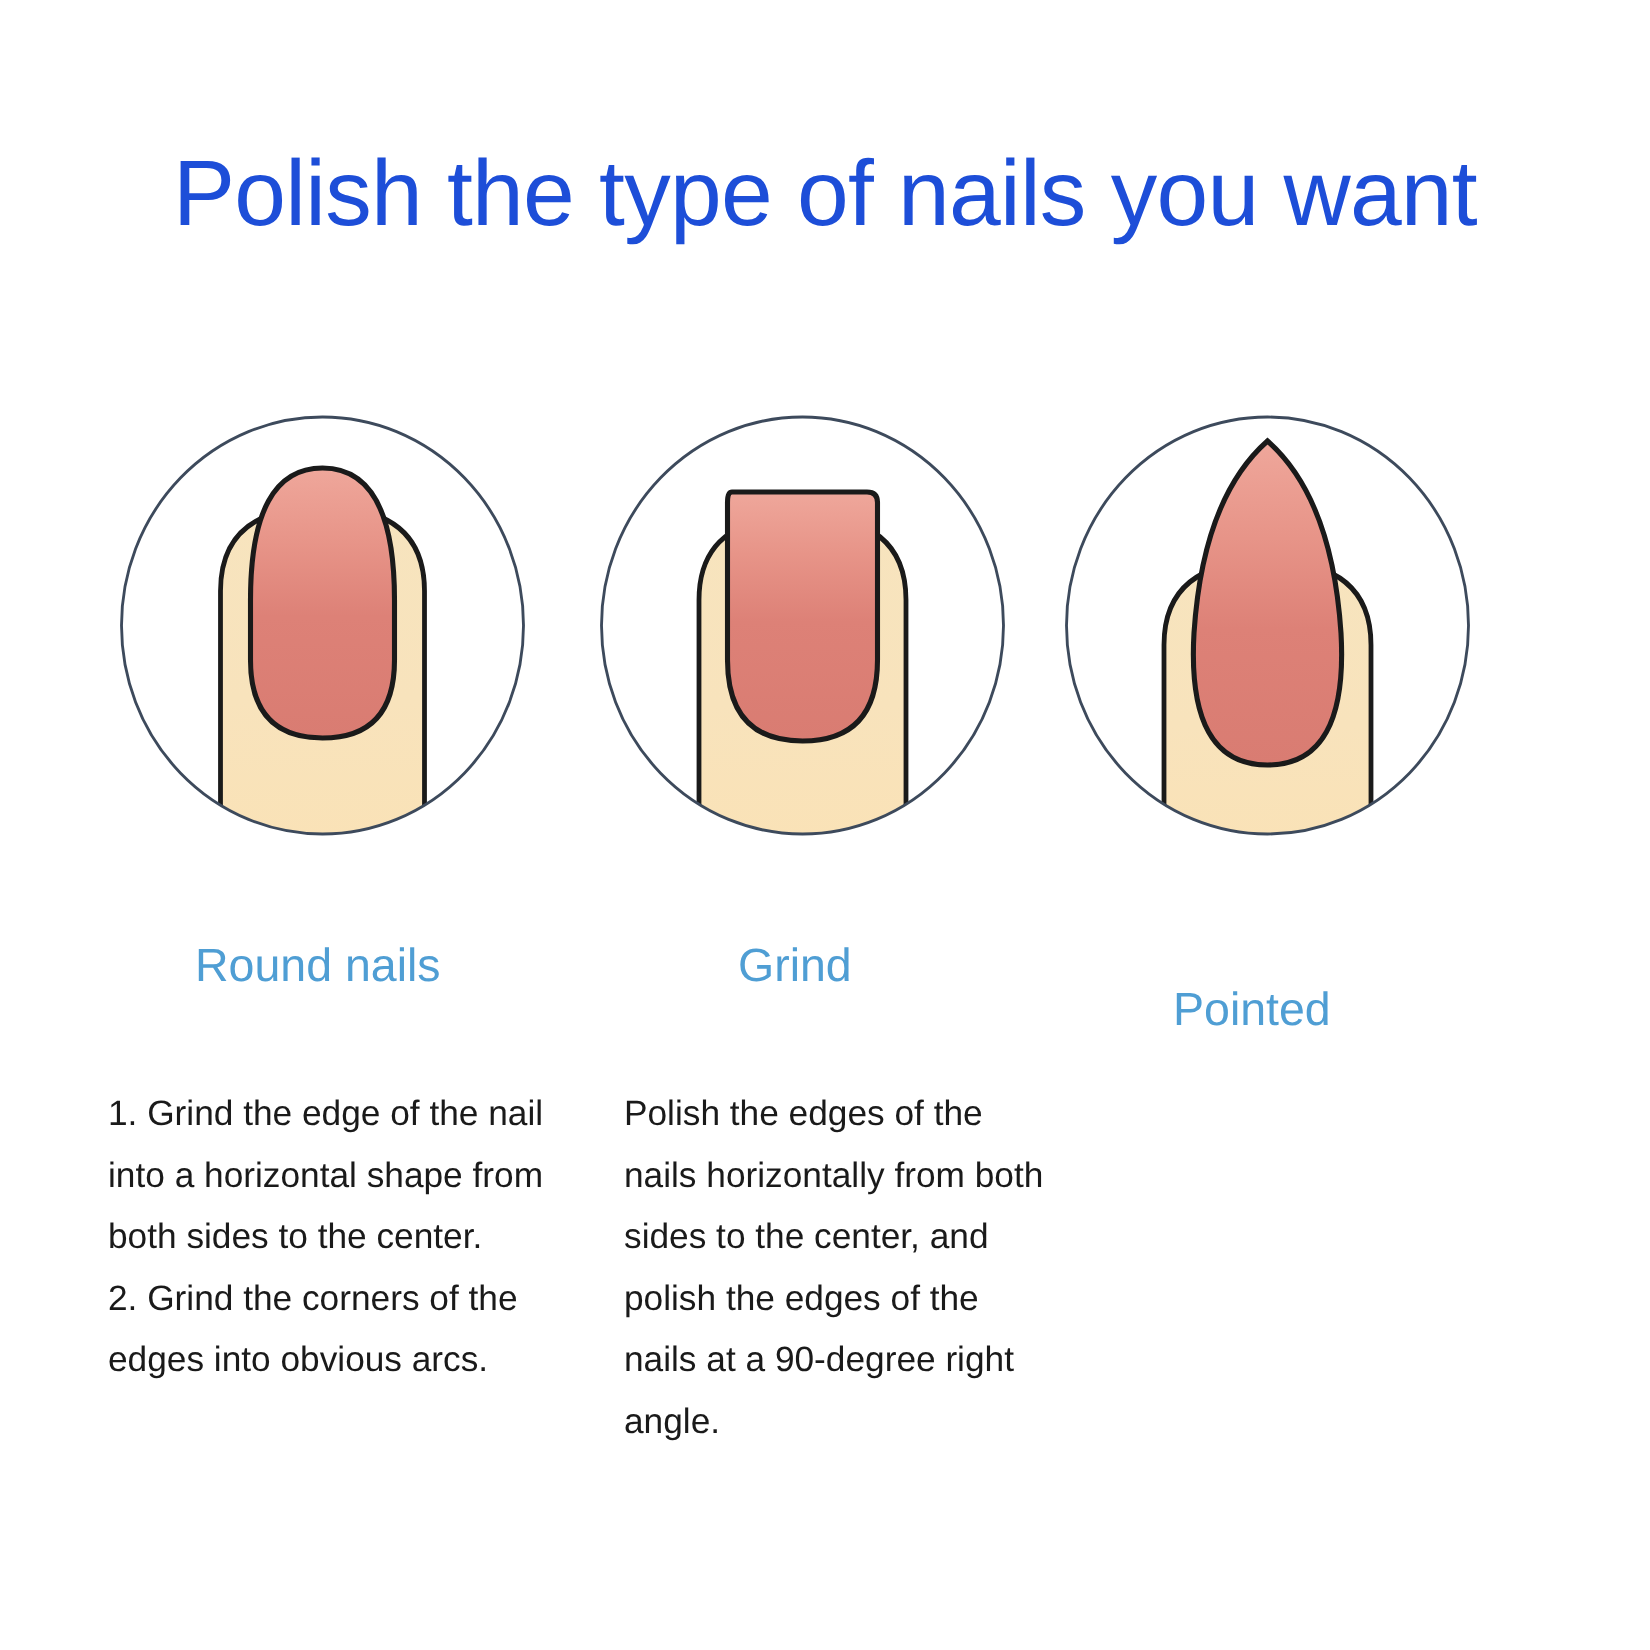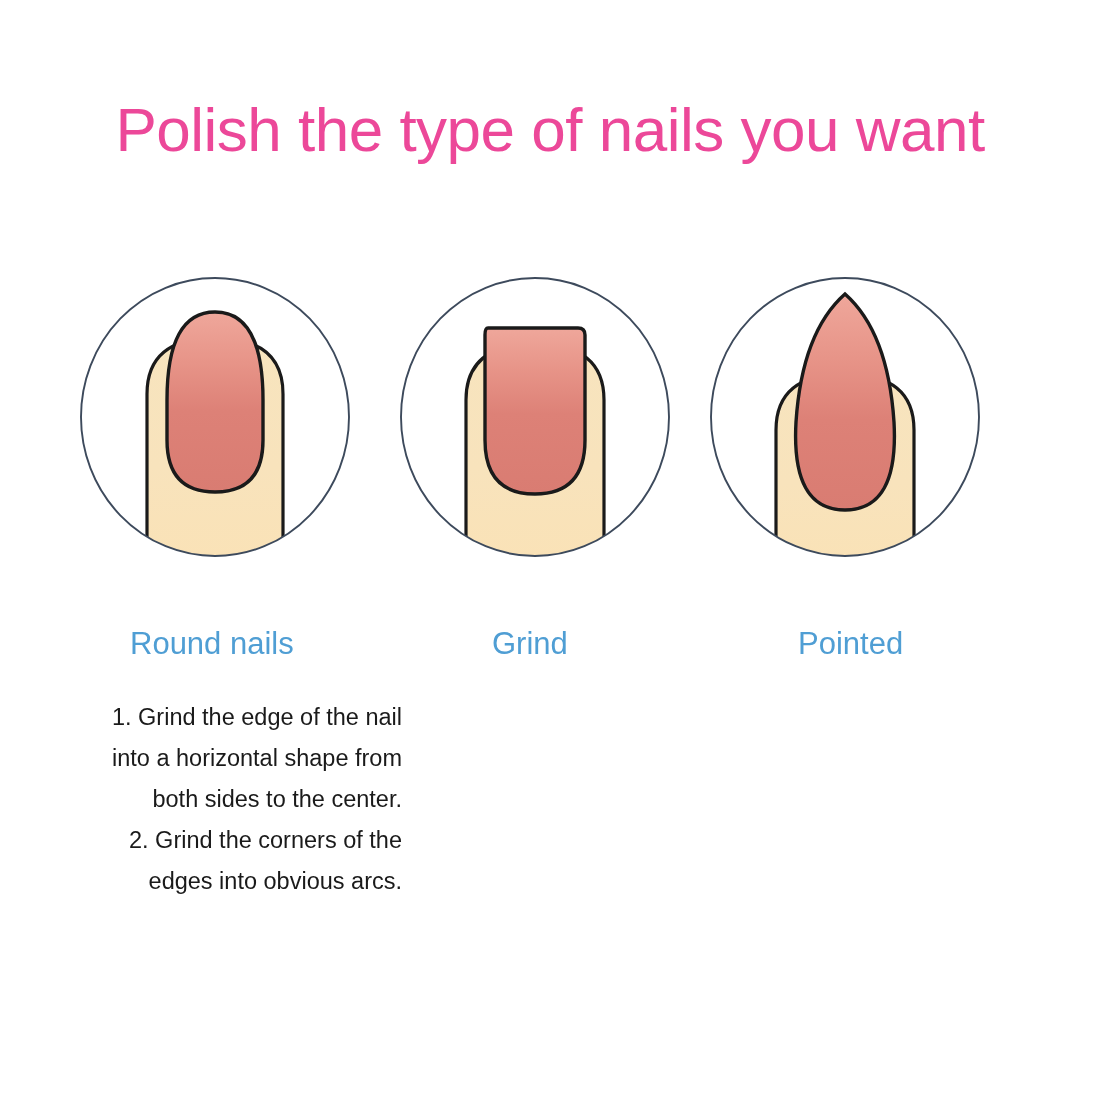--- a/index.html
+++ b/index.html
@@ -27,21 +27,21 @@
   .title {
     position: absolute;
     top: 96px;
     left: 0;
     width: 1100px;
     text-align: center;
     font-size: 62px;
     font-weight: 400;
     line-height: 1.1;
     letter-spacing: -0.5px;
-    color: #ec4899;
+    color: #1d4ed8;
     font-family: "Liberation Sans", sans-serif;
   }
 
   
   .illustrations {
     position: absolute;
     top: 272px;
     left: 0;
     width: 1100px;
     height: 300px;
@@ -69,30 +69,29 @@
     position: absolute;
     top: 0;
     font-size: 31px;
     font-weight: 400;
     color: #4f9ed4;
     white-space: nowrap;
     font-family: "Liberation Sans", sans-serif;
   }
   .shape-label.l0 { left: 130px; }
   .shape-label.l1 { left: 492px; }
-  .shape-label.l2 { left: 798px; }
+  .shape-label.l2 { left: 782px; margin-top: 29px; }
 
   
   .columns {
     position: absolute;
-    top: 697px;
+    top: 722px;
     left: 0;
     width: 1100px;
     height: 330px;
-    text-align: right;
   }
   .col {
     position: absolute;
     top: 0;
     font-size: 23.5px;
     line-height: 41px;
     color: #1a1a1a;
     font-family: "Liberation Sans", sans-serif;
     white-space: pre-line;
   }
@@ -231,15 +230,16 @@
 
   <div class="labels">
     <div class="shape-label l0">Round nails</div>
     <div class="shape-label l1">Grind</div>
     <div class="shape-label l2">Pointed</div>
   </div>
 
   <div class="columns">
     <div class="col b0">1. Grind the edge of the nail into a horizontal shape from both sides to the center.
 2. Grind the corners of the edges into obvious arcs.</div>
+    <div class="col b1">Polish the edges of the nails horizontally from both sides to the center, and polish the edges of the nails at a 90-degree right angle.</div>
   </div>
 
 </div>
 
 </body></html>

